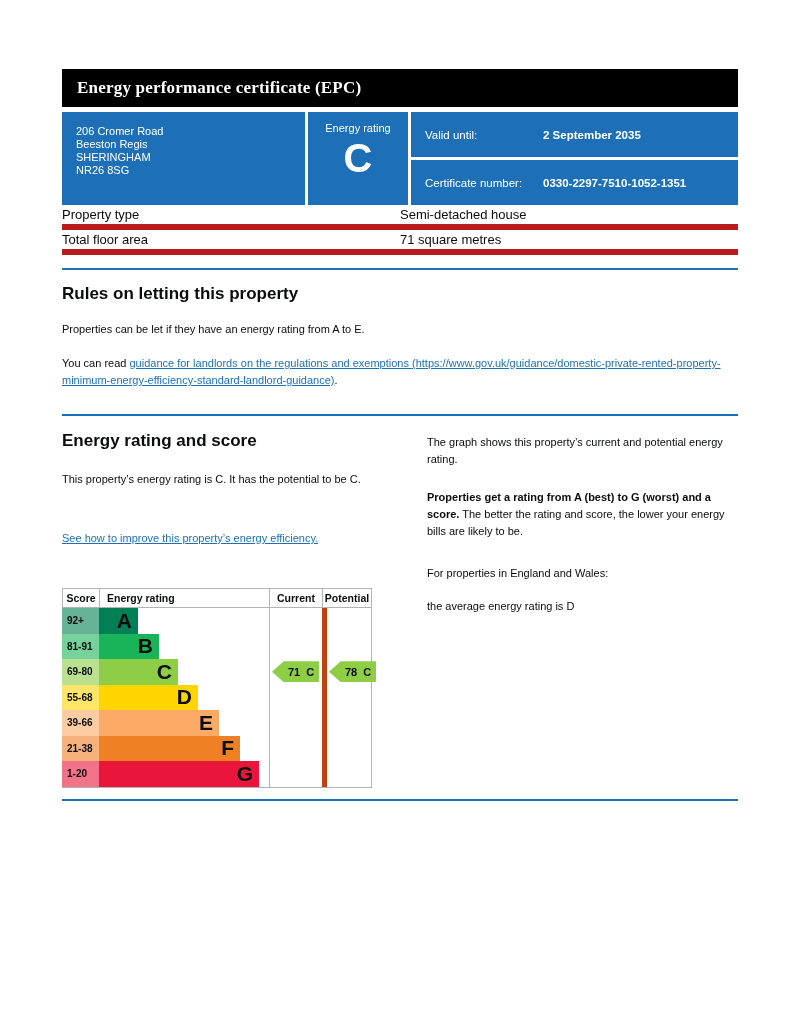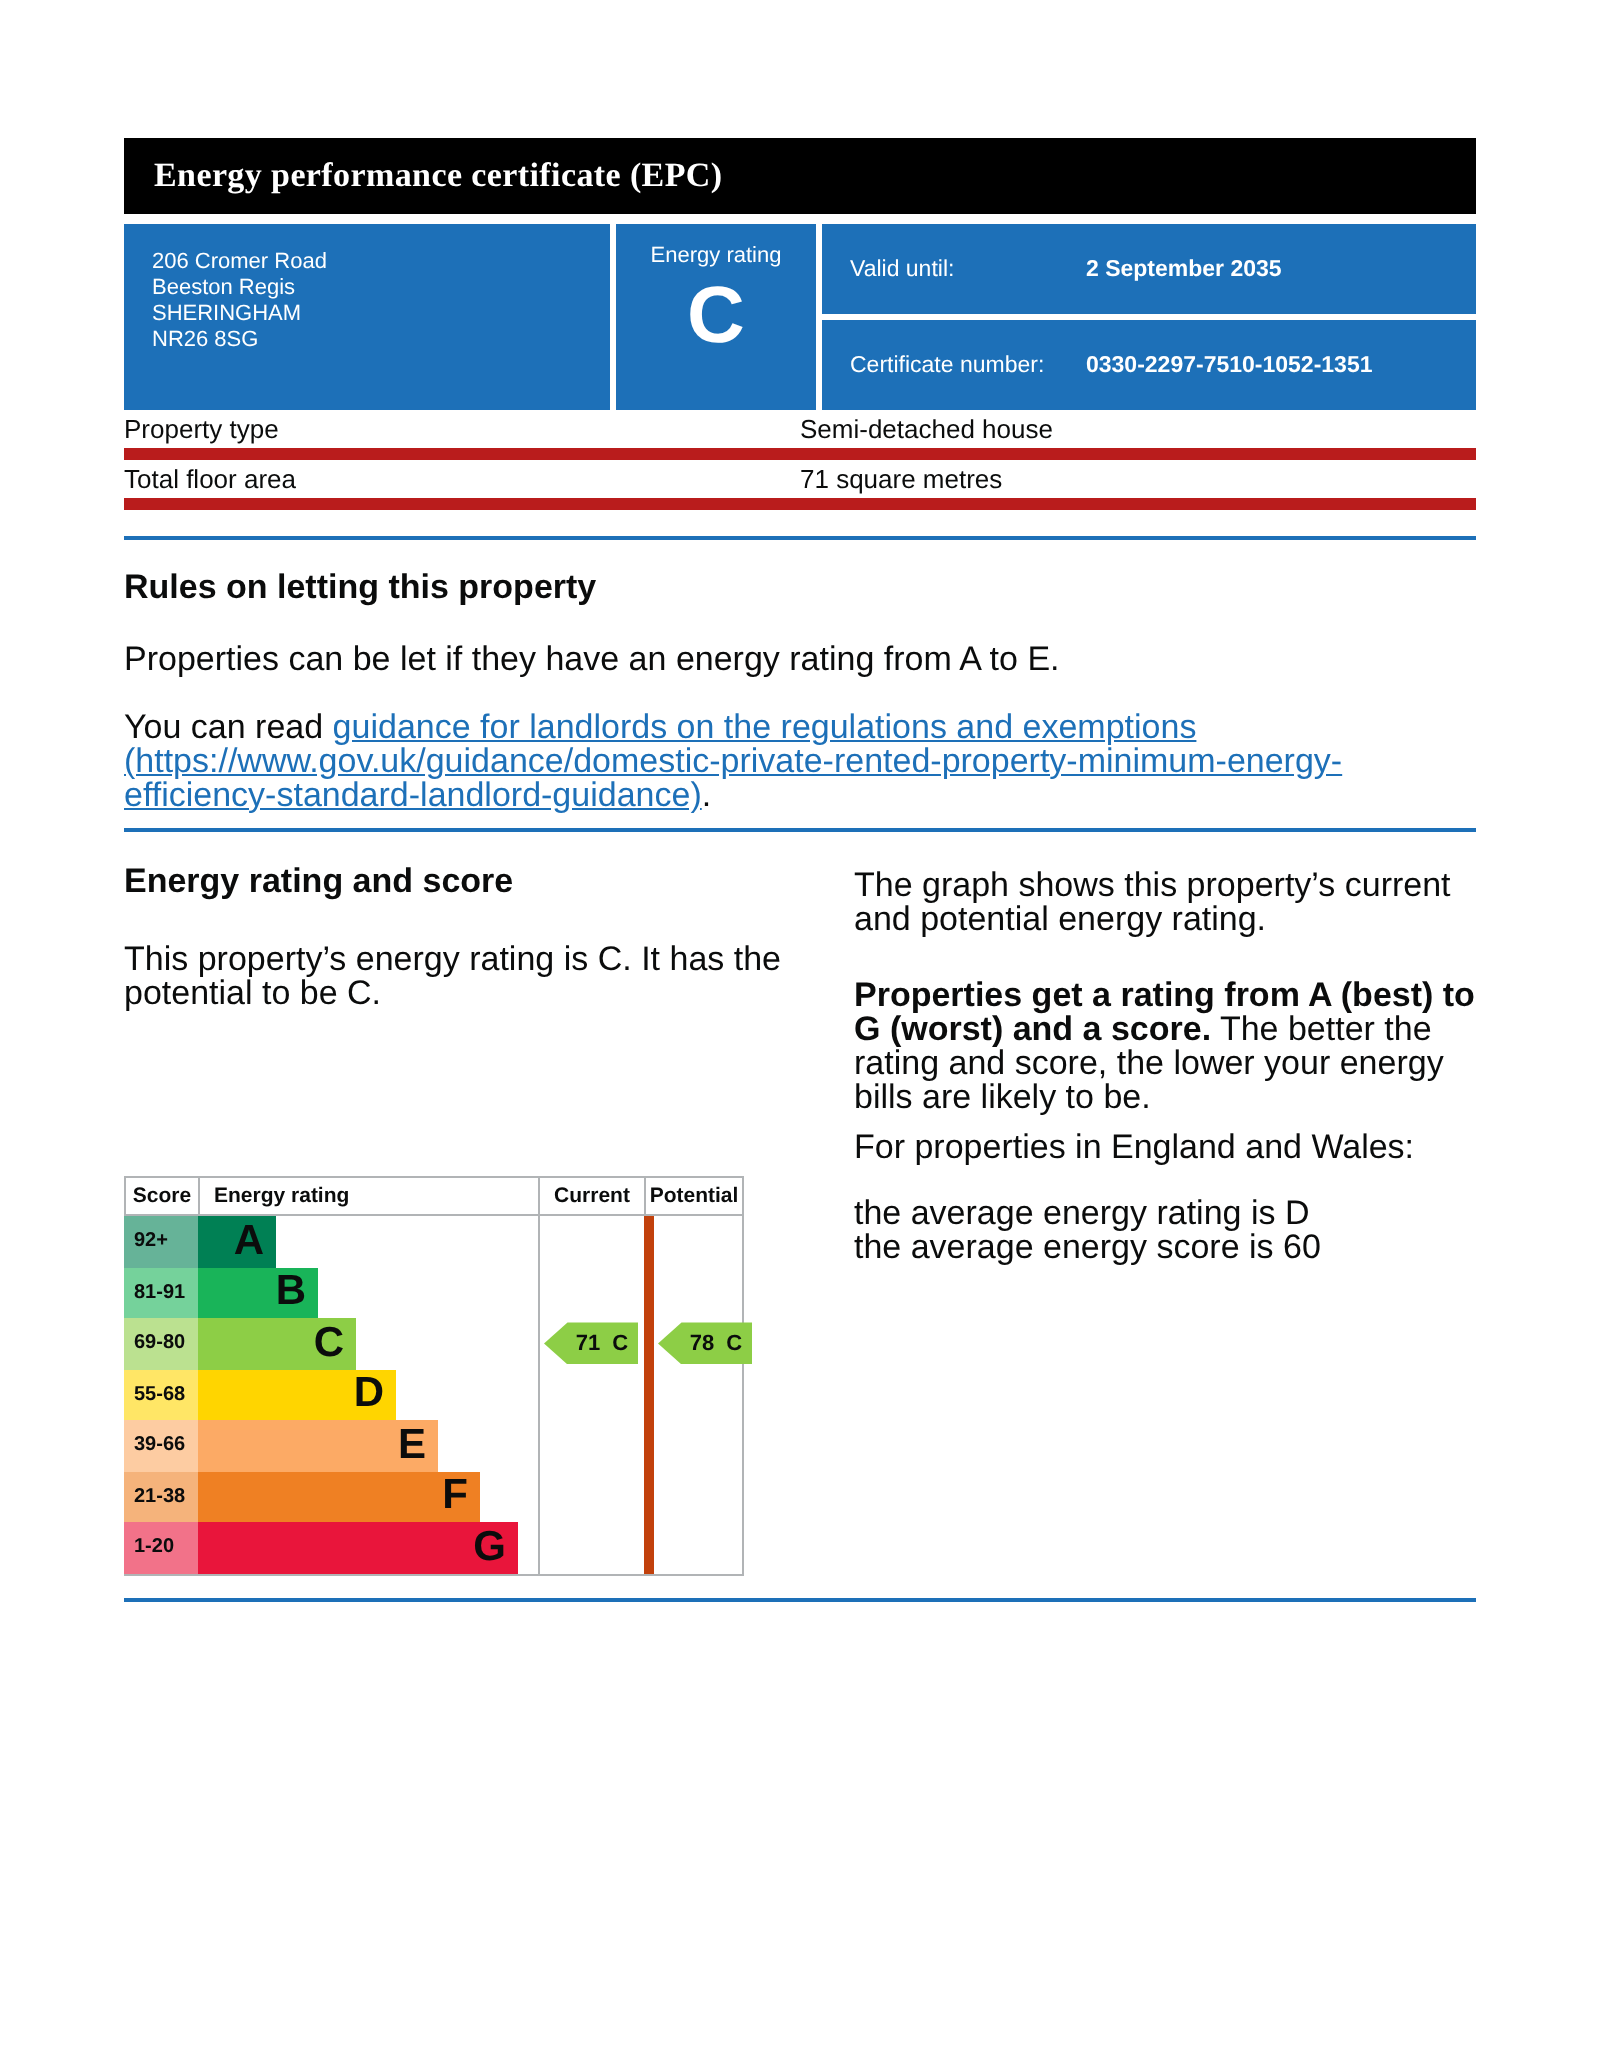--- a/index.html
+++ b/index.html
@@ -34,21 +34,21 @@
   .prop-table { position:absolute; left:62px; top:205px; width:676px; }
   .prop-row { height:25px; display:flex; align-items:center; border-bottom:6px solid #b91c1c; font-size:13px; }
   .prop-row .p-label { width:338px; }
 
   
   .hr-blue { position:absolute; left:62px; width:676px; height:2px; background:#1d70b8; border:0; }
   #hr1 { top:268px; } #hr2 { top:414px; } #hr3 { top:799px; }
 
   h2.section-h { font-size:17px; font-weight:bold; color:#0b0c0c; }
   .abs { position:absolute; }
-  p, .para { font-size:17px; line-height:17px; color:#0b0c0c; }
+  p, .para { font-size:11px; line-height:17px; color:#0b0c0c; }
   a.gov-link { color:#1d70b8; text-decoration:underline; cursor:pointer; }
 
   #rules-h { left:62px; top:284px; }
   #rules-p1 { left:62px; top:321px; width:676px; }
   #rules-p2 { left:62px; top:355px; width:676px; }
 
   #rating-h { left:62px; top:431px; }
   #rating-intro { left:62px; top:471px; width:330px; }
   #improve-link { left:62px; top:530px; width:330px; display:block; }
 
@@ -129,27 +129,27 @@
   <hr class="hr-blue" id="hr1">
 
   <h2 class="section-h abs" id="rules-h">Rules on letting this property</h2>
   <p class="abs" id="rules-p1">Properties can be let if they have an energy rating from A to E.</p>
   <p class="abs" id="rules-p2"><span>You can read </span><a class="gov-link">guidance for landlords on the regulations and exemptions (https://www.gov.uk/guidance/domestic-private-rented-property-minimum-energy-efficiency-standard-landlord-guidance)</a><span>.</span></p>
 
   <hr class="hr-blue" id="hr2">
 
   <h2 class="section-h abs" id="rating-h">Energy rating and score</h2>
   <p class="abs" id="rating-intro">This property’s energy rating is C. It has the potential to be C.</p>
+  <a class="gov-link abs para" id="improve-link">See how to improve this property’s energy efficiency.</a>
 
   <p class="abs rcol" id="r-p1">The graph shows this property’s current and potential energy rating.</p>
   <p class="abs rcol" id="r-p2"><span class="bold">Properties get a rating from A (best) to G (worst) and a score.</span><span> The better the rating and score, the lower your energy bills are likely to be.</span></p>
   <p class="abs rcol" id="r-p3">For properties in England and Wales:</p>
   <p class="abs rcol" id="r-p4">
     <span style="display:block">the average energy rating is D</span>
-    <span style="display:block">the average energy score is 60</span>
   </p>
 
   <div class="chart">
     <div class="chart-header">
       <div class="h h-score">Score</div>
       <div class="h h-rating">Energy rating</div>
       <div class="h h-current">Current</div>
       <div class="h h-potential">Potential</div>
     </div>
     <div class="chart-body">

